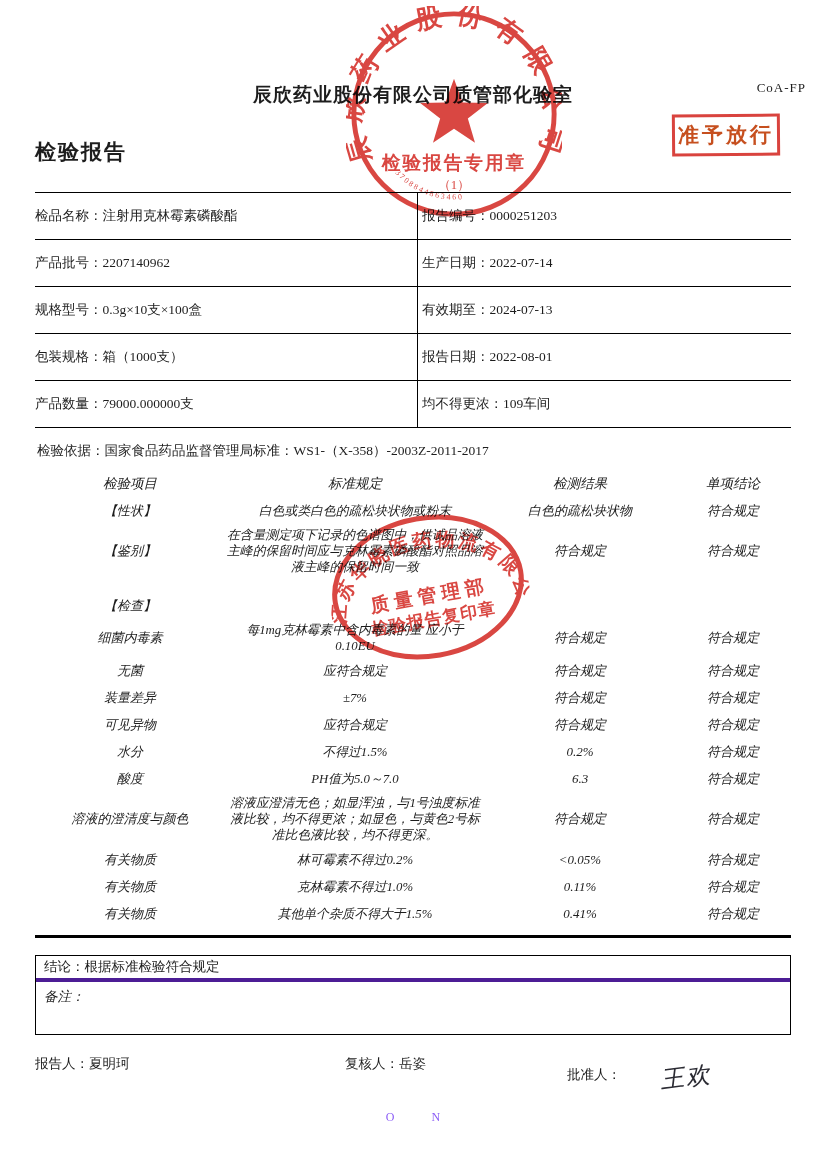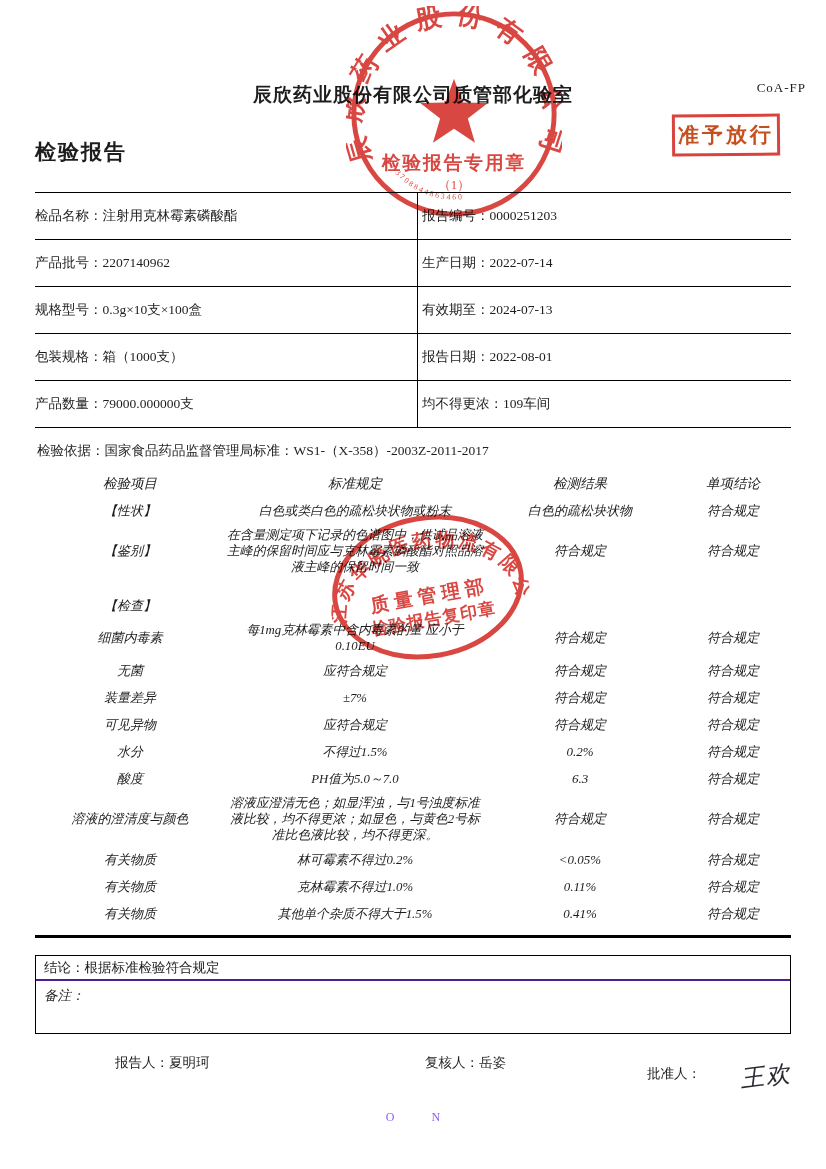--- a/index.html
+++ b/index.html
@@ -34,25 +34,25 @@
   
   .results { border-bottom:3px solid #000; padding-bottom:8px;font-style:italic; }
   .rrow { display:grid; grid-template-columns:190px 260px 190px 116px; min-height:27px; align-items:center; }
   .rrow .c { text-align:center; font-size:13px; line-height:16px; padding:3px 2px; }
   .rrow.hdr .c { font-size:13.5px; }
   .rrow .std { font-size:12.8px; }
   .sep-gap { height:14px; }
 
   
   .concl-box { margin-top:17px; border:1px solid #000; }
-  .concl-row { min-height:25px; display:flex; align-items:center; padding:2px 8px; border-bottom:2px solid #4c1d95; font-size:13.5px; }
+  .concl-row { min-height:25px; display:flex; align-items:center; padding:2px 8px; border-bottom:4px solid #4c1d95; font-size:13.5px; }
   .remark-row { height:52px; padding:6px 8px; font-size:13.5px;font-style:italic; }
 
   
-  .signers { margin-top:20px; display:flex; align-items:flex-start; font-size:13.5px;justify-content:flex-end; }
+  .signers { margin-top:20px; display:flex; align-items:flex-start; font-size:13.5px; }
   .signer-reporter { width:310px; }
   .signer-reviewer { width:222px; }
   .signer-approver { position:relative; }
   .signature {
     display:inline-block; margin-left:38px; font-size:24px; font-style:italic;
     transform:rotate(-7deg) translateY(6px); color:#2b2b33;
     font-family:"DejaVu Serif",serif; letter-spacing:2px;
   }
 
   .footer-chars { position:absolute; top:1110px; left:0; width:826px; text-align:center;

